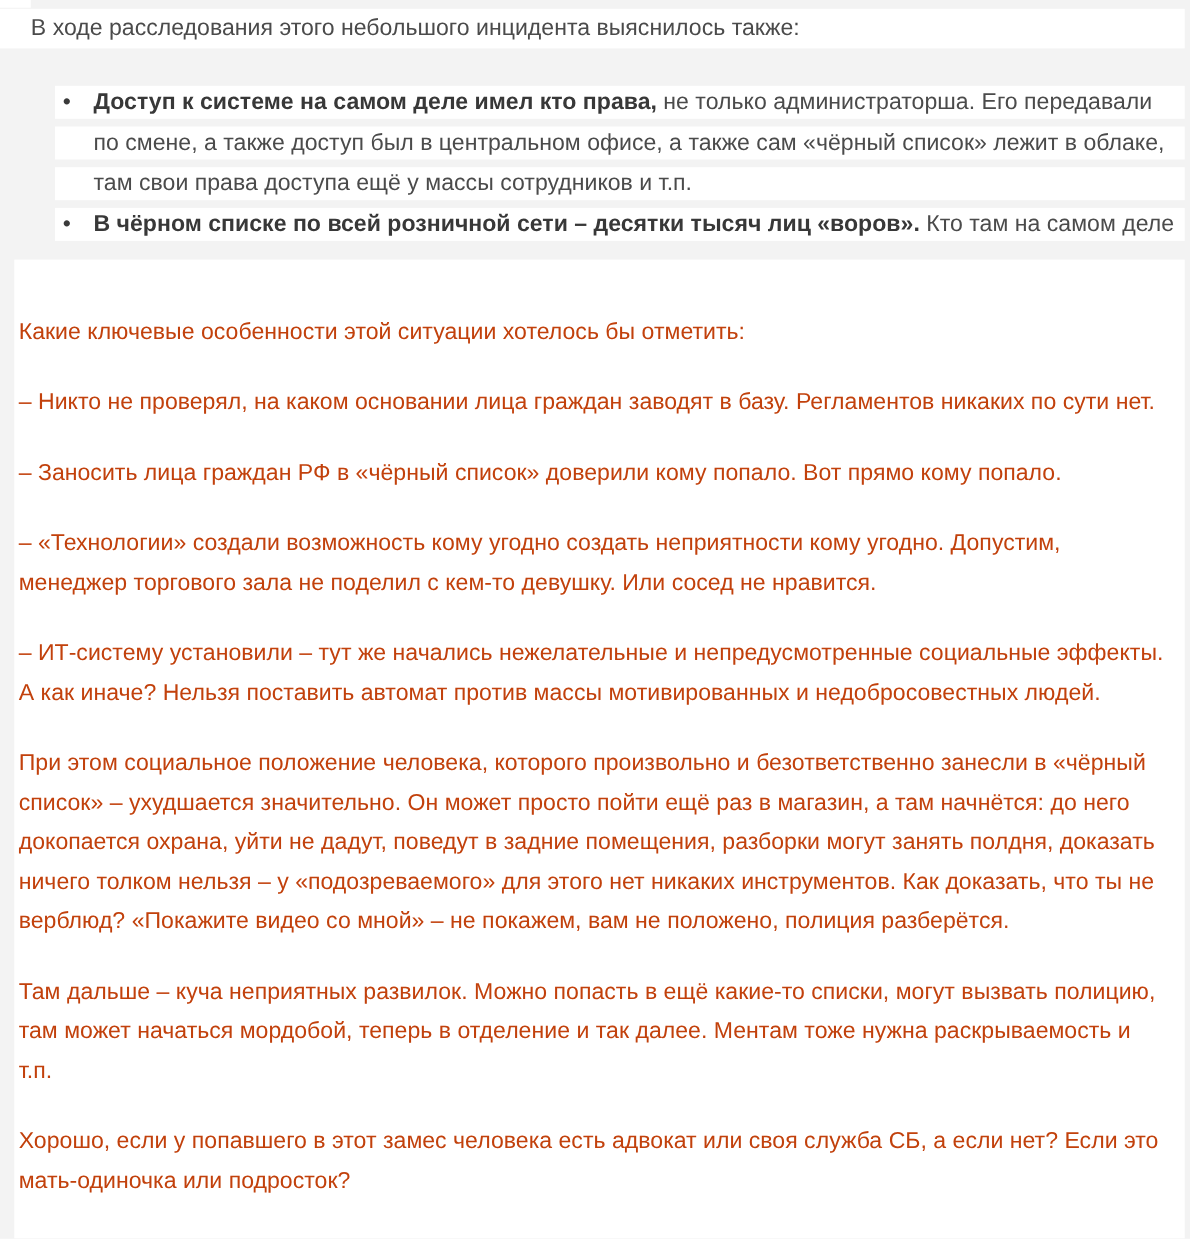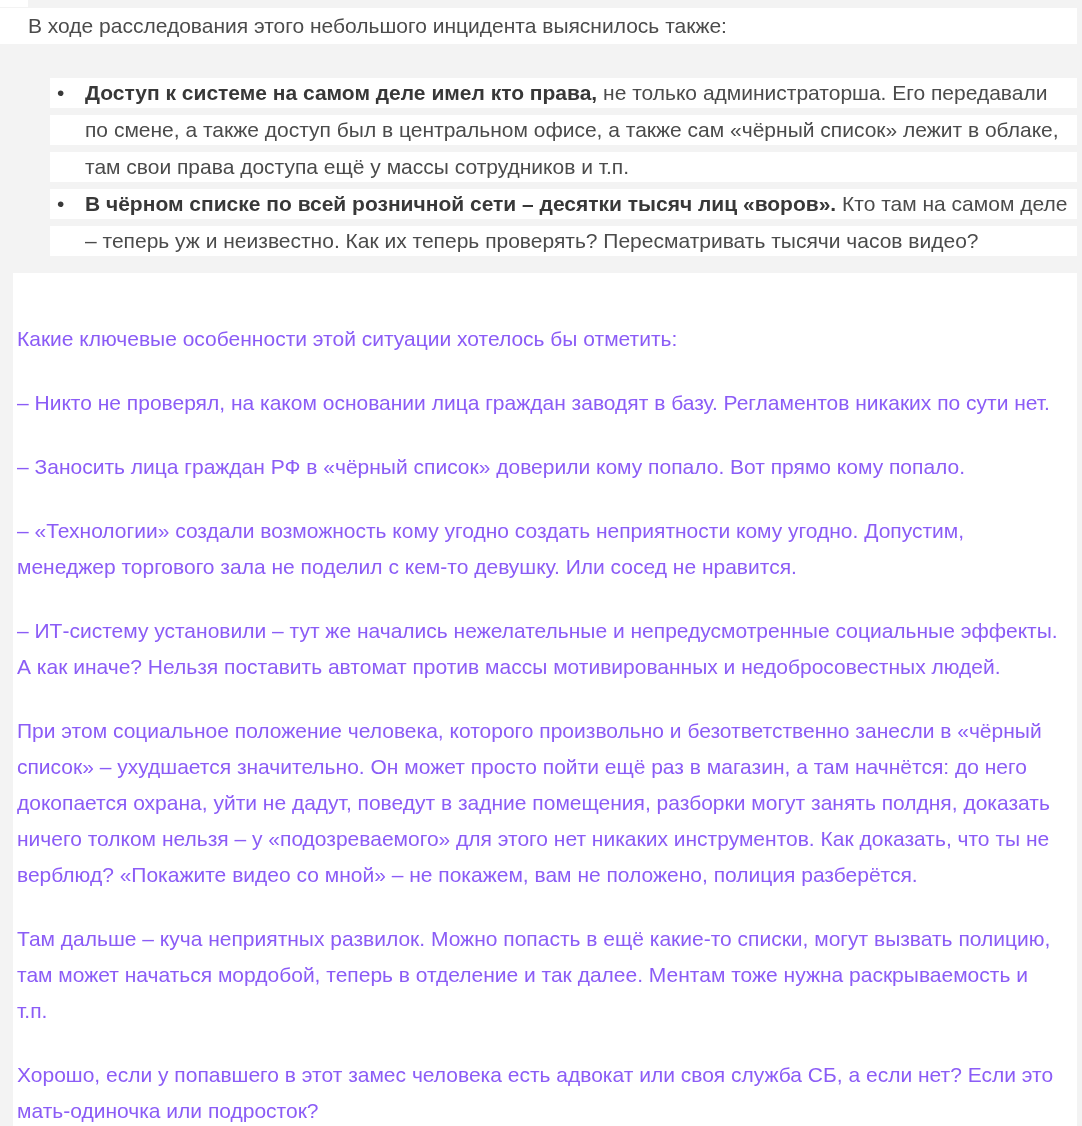--- a/index.html
+++ b/index.html
@@ -69,21 +69,21 @@
     line-height: 37px;
     font-weight: bold;
     color: #3c3c3c;
     letter-spacing: 0.2px;
   }
   .card p {
     margin: 28px 0 0 0;
     font-size: 21px;
     line-height: 36px;
     max-width: 1052px;
-    color: #8b5cf6;
+    color: #c2410c;
   }
   .card p.first-p {
     margin-top: 34px;
   }
 </style>
 </head>
 <body>
 
 <div class="page">
 
@@ -97,21 +97,20 @@
 
     <div class="strip">
       <span class="dot">•</span><b>Доступ к системе на самом деле имел кто права,</b><span> не только администраторша. Его передавали</span>
     </div>
     <div class="strip">по смене, а также доступ был в центральном офисе, а также сам «чёрный список» лежит в облаке,</div>
     <div class="strip">там свои права доступа ещё у массы сотрудников и т.п.</div>
 
     <div class="strip">
       <span class="dot">•</span><b>В чёрном списке по всей розничной сети – десятки тысяч лиц «воров».</b><span> Кто там на самом деле</span>
     </div>
-    <div class="strip">– теперь уж и неизвестно. Как их теперь проверять? Пересматривать тысячи часов видео?</div>
 
   </div>
 
   <div class="card">
     <p class="first-p">Какие ключевые особенности этой ситуации хотелось бы отметить:</p>
     <p>– Никто не проверял, на каком основании лица граждан заводят в базу. Регламентов никаких по сути нет.</p>
     <p>– Заносить лица граждан РФ в «чёрный список» доверили кому попало. Вот прямо кому попало.</p>
     <p>– «Технологии» создали возможность кому угодно создать неприятности кому угодно. Допустим, менеджер торгового зала не поделил с кем-то девушку. Или сосед не нравится.</p>
     <p>– ИТ-систему установили – тут же начались нежелательные и непредусмотренные социальные эффекты. А как иначе? Нельзя поставить автомат против массы мотивированных и недобросовестных людей.</p>
     <p>При этом социальное положение человека, которого произвольно и безответственно занесли в «чёрный список» – ухудшается значительно. Он может просто пойти ещё раз в магазин, а там начнётся: до него докопается охрана, уйти не дадут, поведут в задние помещения, разборки могут занять полдня, доказать ничего толком нельзя – у «подозреваемого» для этого нет никаких инструментов. Как доказать, что ты не верблюд? «Покажите видео со мной» – не покажем, вам не положено, полиция разберётся.</p>

